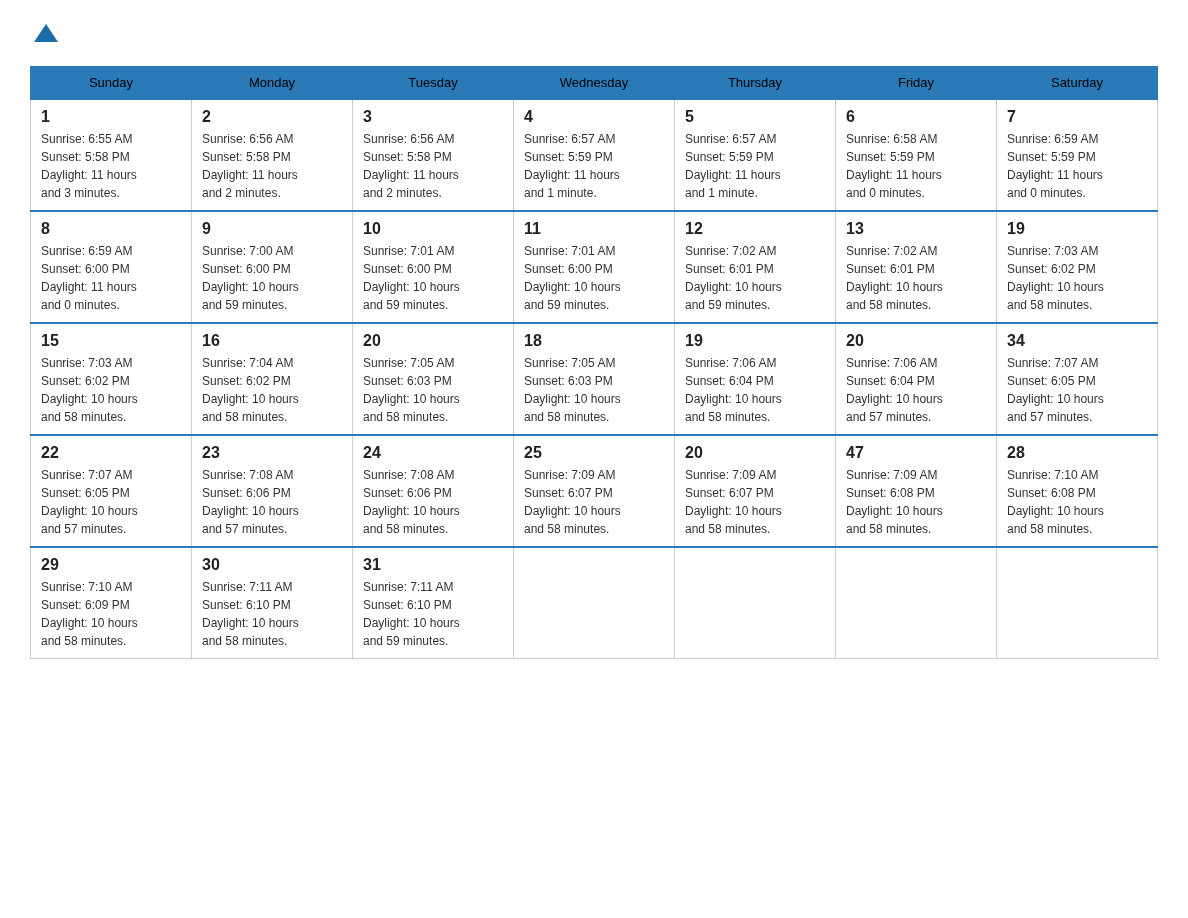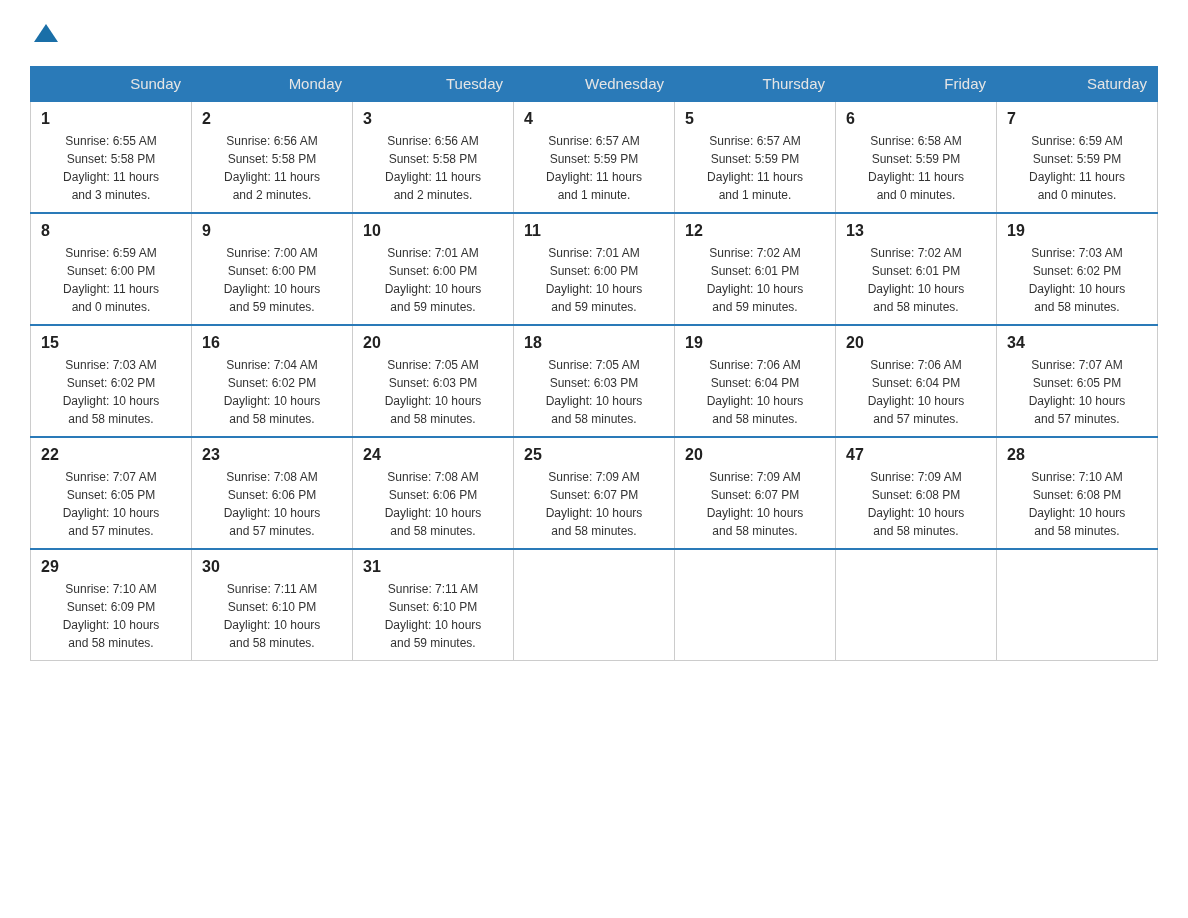--- a/index.html
+++ b/index.html
@@ -54,24 +54,24 @@
       color: #444;
       margin-top: 4px;
     }
     table {
       width: 100%;
       border-collapse: collapse;
       table-layout: fixed;
     }
     thead th {
       background-color: #2a7ab8;
-      color: #e5e5e5;
+      color: #000000;
       padding: 8px 10px;
-      text-align: right;
-      font-size: 15px;
+      text-align: center;
+      font-size: 13px;
       font-weight: normal;
       border: 1px solid #2a7ab8;
     }
     tbody td {
       vertical-align: top;
       padding: 8px 10px;
       border: 1px solid #ccc;
       font-size: 12.5px;
       color: #333;
       min-height: 90px;
@@ -81,21 +81,20 @@
       font-size: 16px;
       font-weight: bold;
       color: #222;
       display: block;
       margin-bottom: 4px;
     }
     .day-info {
       font-size: 12px;
       line-height: 1.5;
       color: #333;
-      text-align: center;
     }
     tbody tr {
       border-top: 2px solid #2a7ab8;
     }
     .empty-cell {
       background: #fff;
     }
   </style>
 </head>
 <body>

